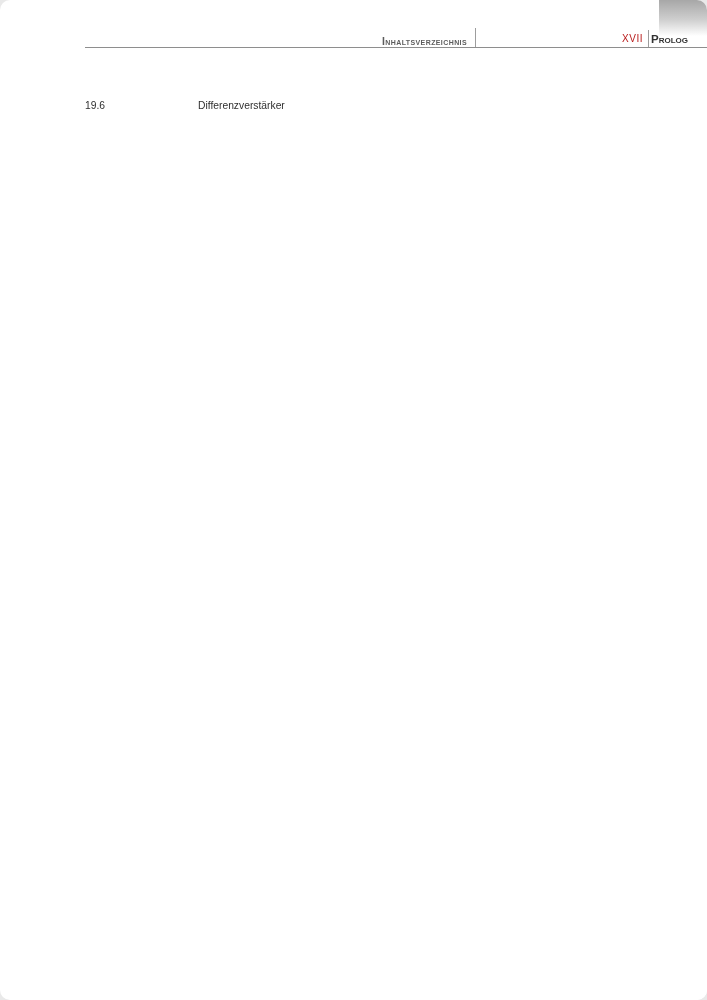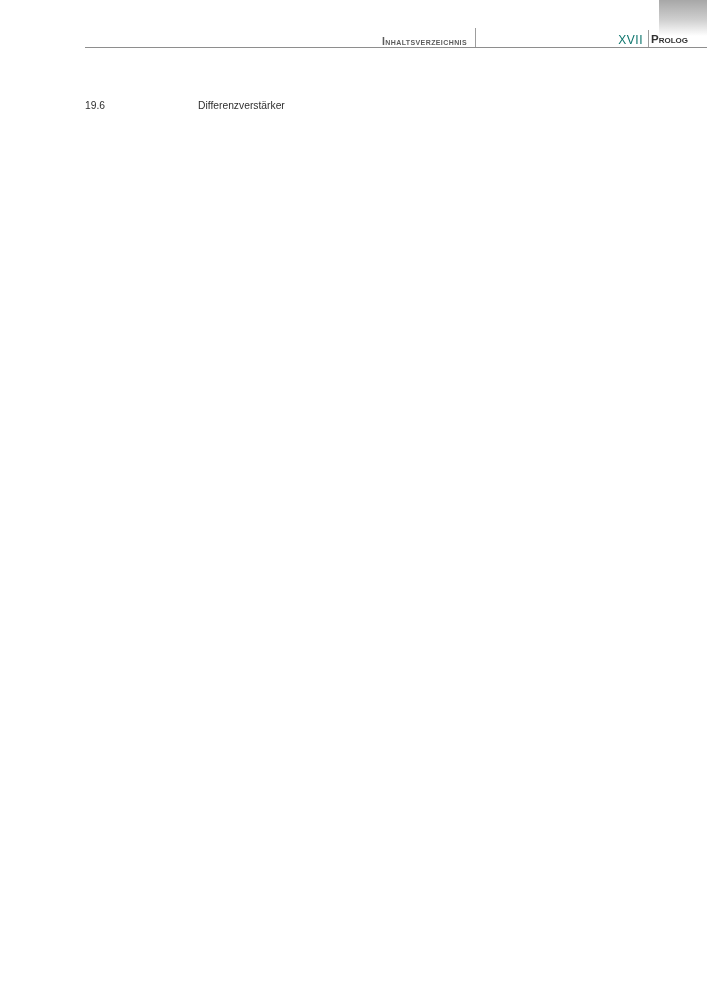--- a/index.html
+++ b/index.html
@@ -1,28 +1,28 @@
 <!DOCTYPE html>
 <html><head>
 <meta charset="utf-8">
 <style>
   html,body{margin:0;padding:0;background:#e9e9e9;}
   .page{
     position:relative;width:707px;height:1000px;background:#ffffff;
     font-family:"Liberation Sans","DejaVu Sans",sans-serif;color:#2f2f2f;
-    overflow:hidden;margin:0 auto;
+    overflow:hidden;margin:0 auto;border-radius:10px;
   }
   
   .hdr-rule{position:absolute;top:47px;left:85px;right:0;height:1px;background:#8e8e8e;}
   .hdr-title{
     position:absolute;top:35px;right:240px;font-variant:small-caps;
     font-size:10.5px;letter-spacing:.4px;color:#5c5c5c;font-weight:bold;
   }
   .hdr-div1{position:absolute;left:475px;top:28px;width:1px;height:19px;background:#9d9d9d;}
-  .hdr-pagenum{position:absolute;top:33px;right:64px;font-size:12px;letter-spacing:.5px;color:#0f766e;}
+  .hdr-pagenum{position:absolute;top:33px;right:64px;font-size:10px;letter-spacing:.5px;color:#b91c1c;}
   .hdr-div2{position:absolute;left:648px;top:30px;width:1px;height:17px;background:#9d9d9d;}
   .hdr-tab{
     position:absolute;left:659px;top:0;right:0;height:36px;
     background:linear-gradient(180deg,#a7a7a7 0%,#cfcfcf 55%,#ffffff 100%);
   }
   .hdr-tabname{
     position:absolute;top:33px;left:651px;font-variant:small-caps;
     font-weight:bold;font-size:11.5px;color:#333333;
   }
   

